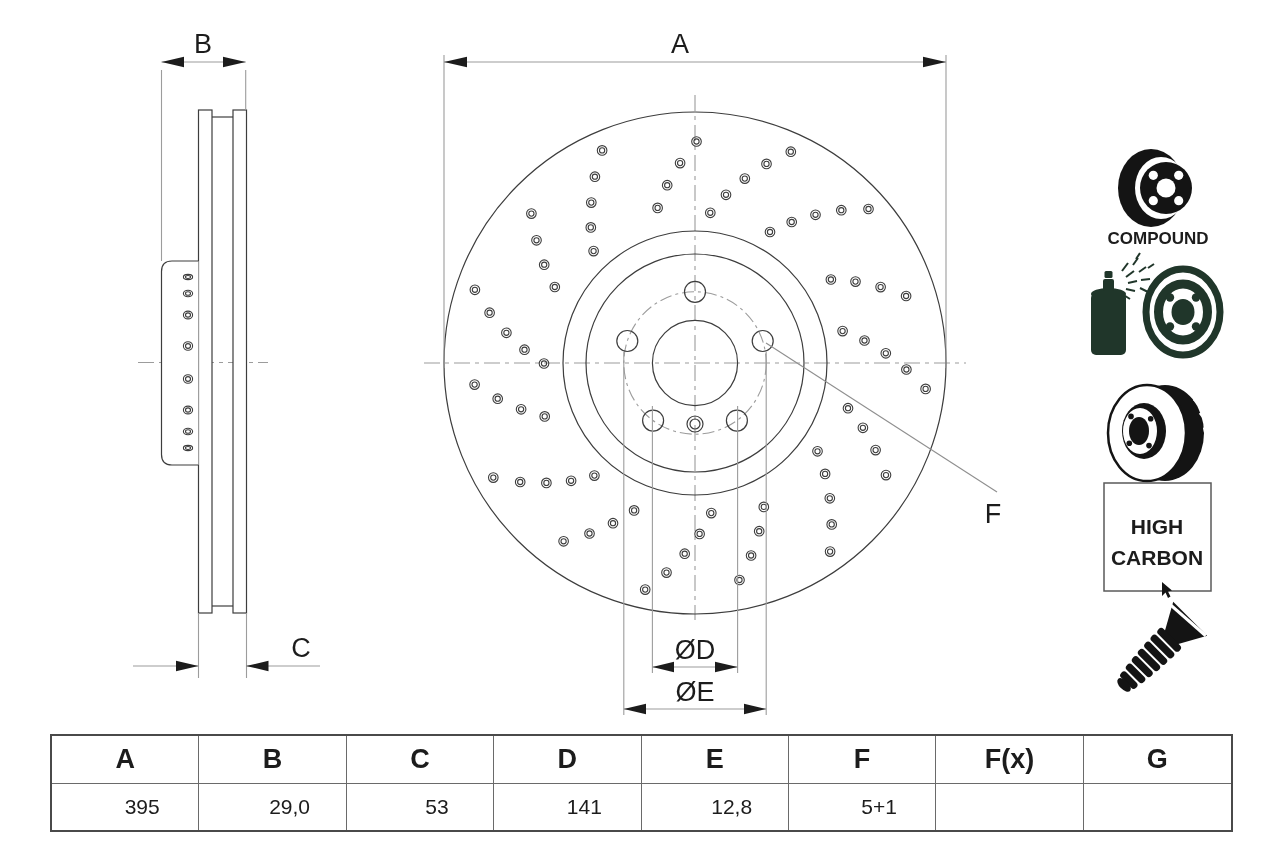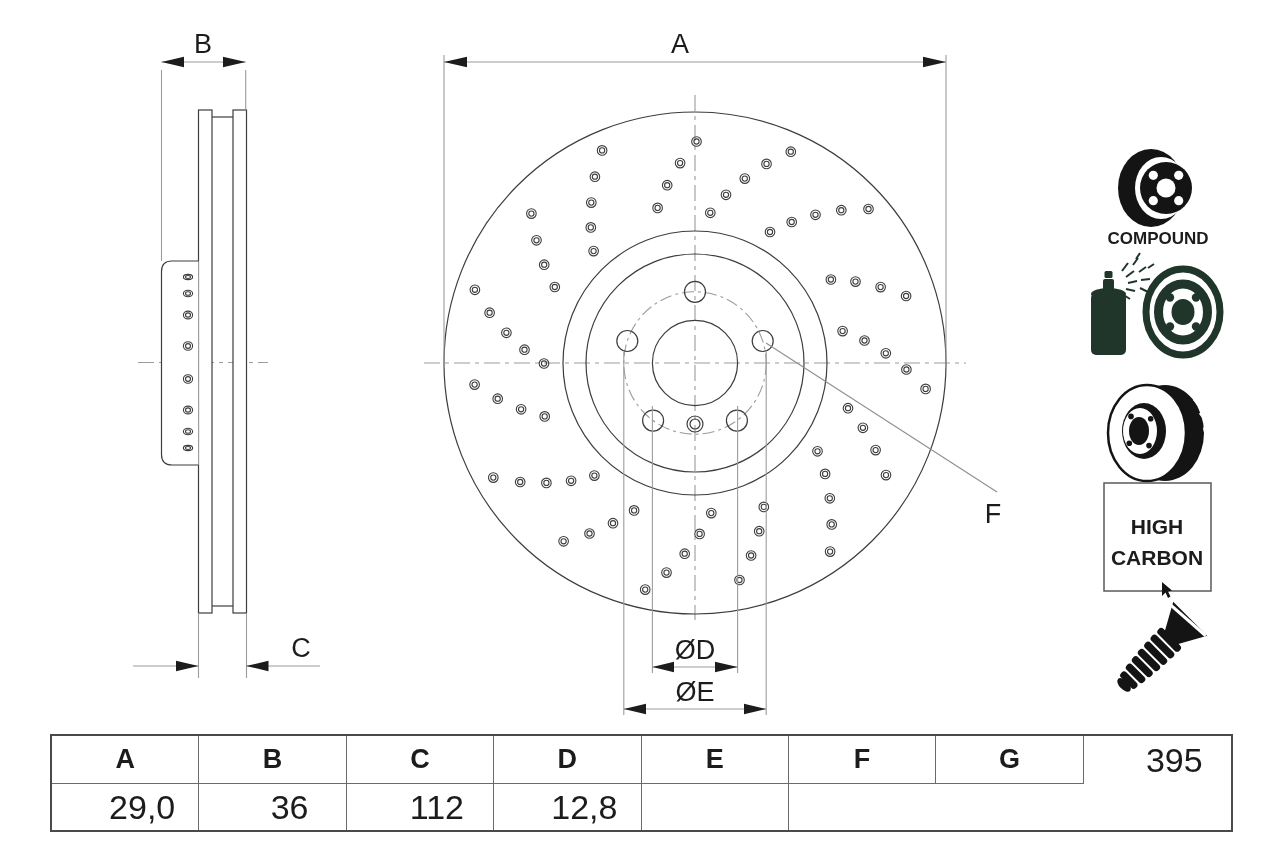--- a/index.html
+++ b/index.html
@@ -12,21 +12,21 @@
     position:absolute;left:50px;top:734px;width:1179px;height:94px;
     display:grid;grid-template-columns:repeat(8,1fr);grid-template-rows:48px 46px;
     border:2px solid #4a4a4a;background:#fff;
   }
   .spec-cell{
     display:flex;align-items:center;justify-content:center;
     border-right:1.2px solid #6a6a6a;color:#1c1c1c;
   }
   .spec-cell:nth-child(8n){border-right:none;}
   .spec-head{font-size:27px;font-weight:700;border-bottom:1.4px solid #6a6a6a;}
-  .spec-val{font-size:34px;font-weight:400;padding-left:34px;}
+  .spec-val{font-size:21px;font-weight:400;padding-left:34px;}
   text{font-family:"Liberation Sans", sans-serif;fill:#1c1c1c;}
   .dimlabel{font-size:27px;font-weight:500;}
   .iconlabel{font-size:17px;font-weight:700;}
   .hclabel{font-size:21px;font-weight:700;}
 </style>
 </head>
 <body>
 
 <div class="canvas">
 
@@ -362,21 +362,23 @@
   </g>
 </svg>
 
   <div class="spec-table">
     <div class="spec-cell spec-head">A</div>
     <div class="spec-cell spec-head">B</div>
     <div class="spec-cell spec-head">C</div>
     <div class="spec-cell spec-head">D</div>
     <div class="spec-cell spec-head">E</div>
     <div class="spec-cell spec-head">F</div>
+    <div class="spec-cell spec-head">F(x)</div>
     <div class="spec-cell spec-head">G</div>
     <div class="spec-cell spec-val">395</div>
     <div class="spec-cell spec-val">29,0</div>
-    <div class="spec-cell spec-val">36</div>
-    <div class="spec-cell spec-val">112</div>
+    <div class="spec-cell spec-val">53</div>
+    <div class="spec-cell spec-val">141</div>
     <div class="spec-cell spec-val">12,8</div>
+    <div class="spec-cell spec-val">5+1</div>
     <div class="spec-cell spec-val"></div>
   </div>
 </div>
 
 </body></html>

